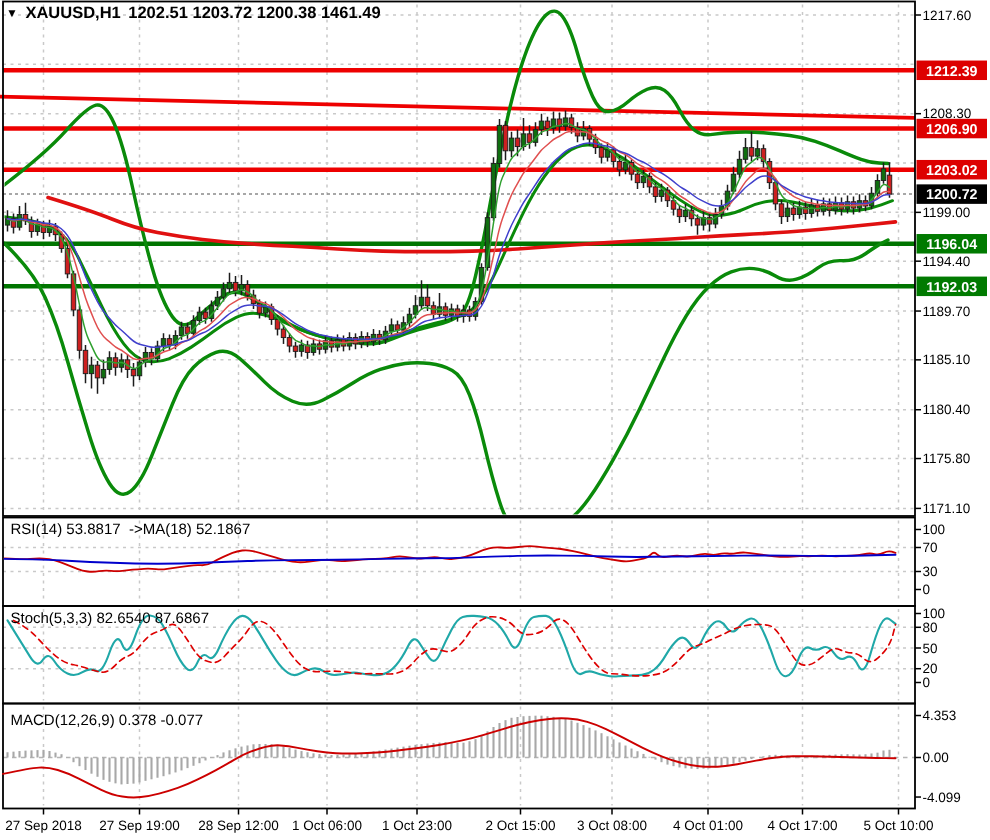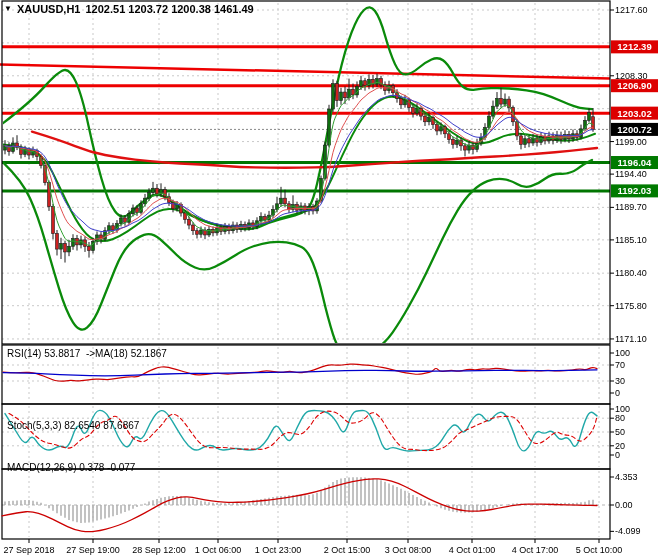--- a/index.html
+++ b/index.html
@@ -672,15 +672,15 @@
       </g>
     </svg>
 
   <div class="overlay main-title">
     <span class="arrow">▼</span>
     <span>XAUUSD,H1</span>
     <span>1202.51 1203.72 1200.38 1461.49</span>
   </div>
 
   <div class="overlay ind-title" style="top:348px">RSI(14) 53.8817  -&gt;MA(18) 52.1867</div>
-  <div class="overlay ind-title" style="top:420px">Stoch(5,3,3) 82.6540 87.6867</div>
-  <div class="overlay ind-title" style="top:462px">MACD(12,26,9) 0.378 -0.077</div>
+  <div class="overlay ind-title" style="top:407px">Stoch(5,3,3) 82.6540 87.6867</div>
+  <div class="overlay ind-title" style="top:475px">MACD(12,26,9) 0.378 -0.077</div>
 </div>
 
 </body></html>

